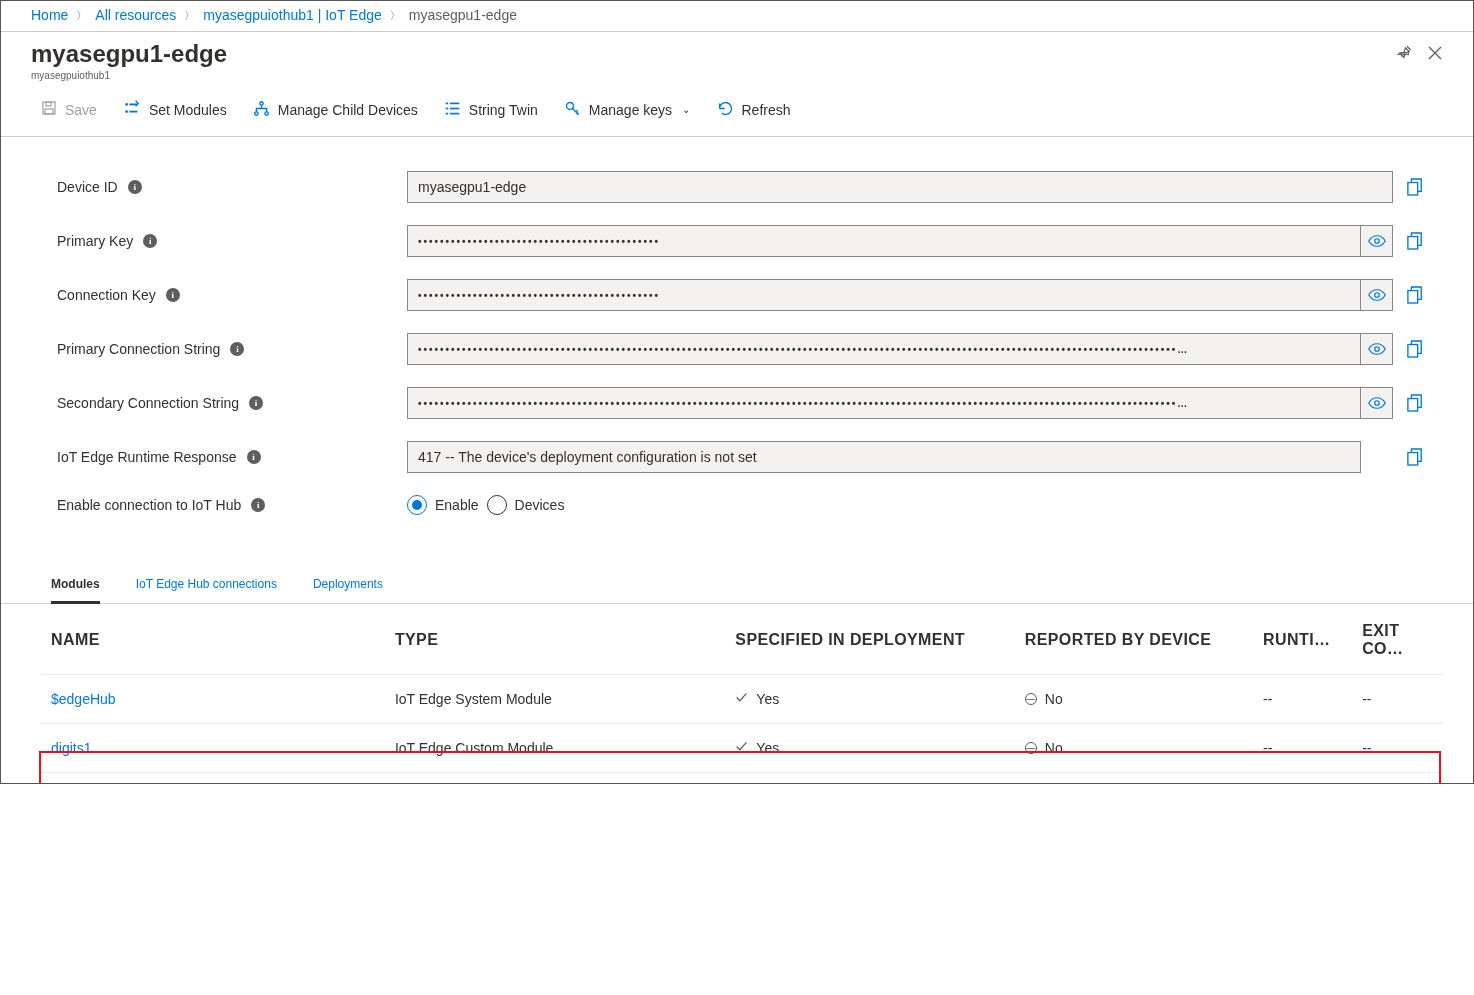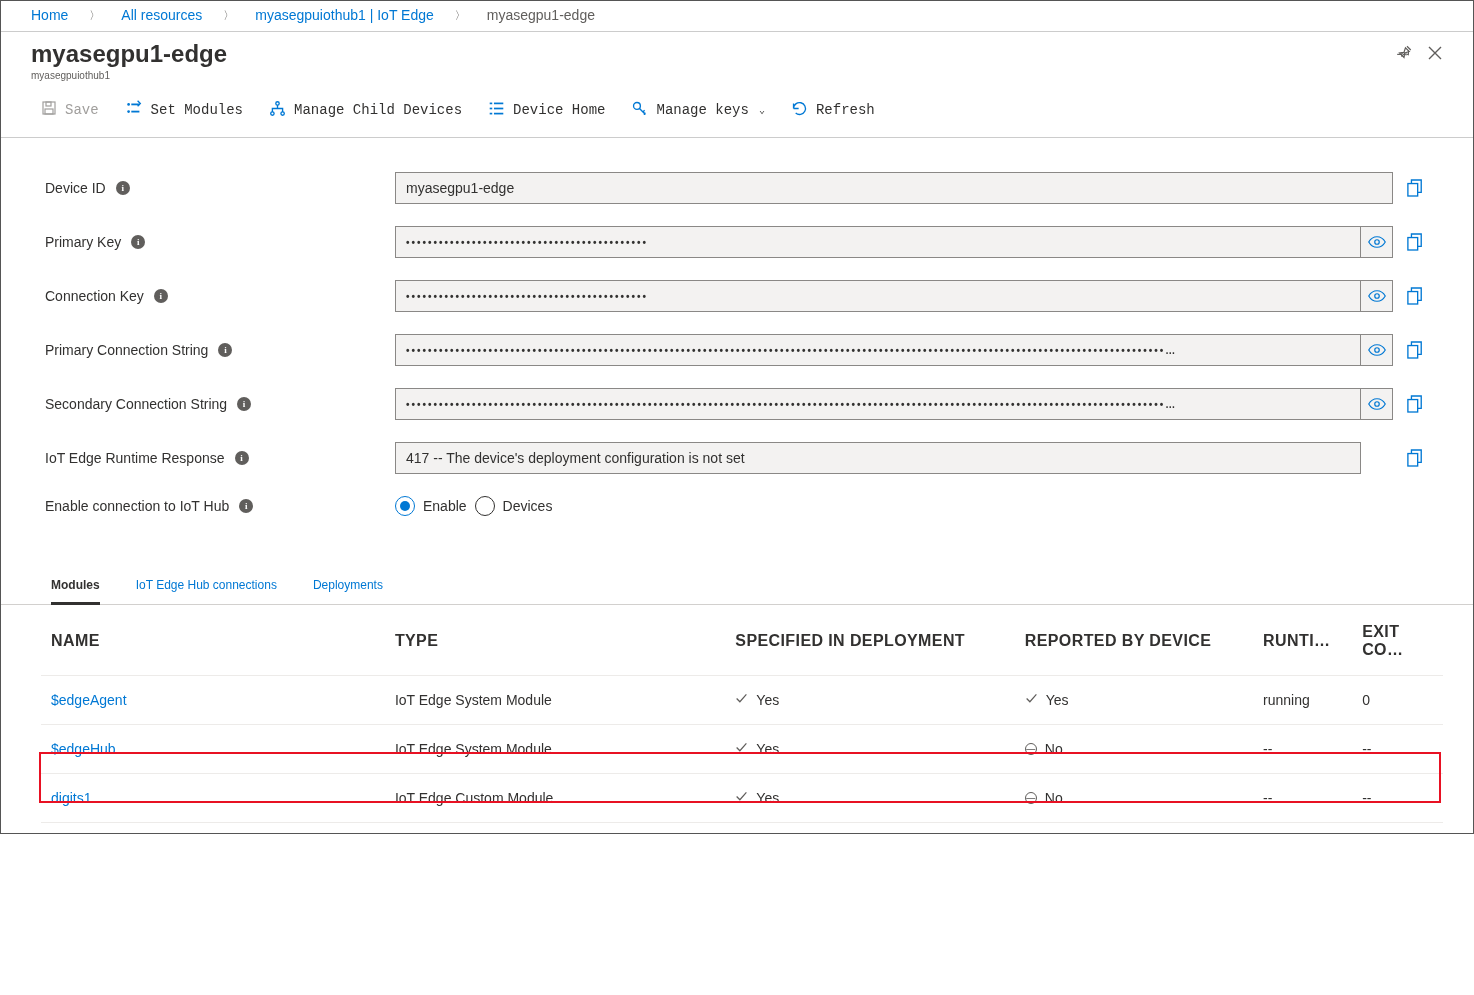--- a/index.html
+++ b/index.html
@@ -6,21 +6,21 @@
   body {
     font-family: "Segoe UI", -apple-system, Helvetica, Arial, sans-serif;
     font-size: 13px;
     color: #323130;
     background: #ffffff;
     width: 1474px;
   }
   .frame { border: 1px solid #555; margin: 0; }
   
   .breadcrumb {
-    display: flex; align-items: center; gap: 21px;
+    display: flex; align-items: center; gap: 8px;
     padding: 6px 14px 8px 30px;
     border-bottom: 1px solid #ccc;
     font-size: 14px;
   }
   .breadcrumb a { color: #0078d4; text-decoration: none; cursor: pointer; }
   .breadcrumb .chev { color: #605e5c; font-size: 11px; }
   .breadcrumb .current { color: #605e5c; }
   
   .title-row {
     display:flex; justify-content:space-between; align-items:flex-start;
@@ -29,28 +29,27 @@
   .title-block .h1 { font-size: 24px; font-weight: 600; color:#323130; }
   .title-block .sub { font-size: 10px; color:#605e5c; margin-top:2px; }
   .title-actions { display:flex; gap:14px; align-items:center; padding-top:4px; }
   .icon-btn { cursor:pointer; color:#605e5c; }
   
   .toolbar {
     display:flex; align-items:center; gap: 26px;
     padding: 18px 30px 16px 40px;
     border-bottom: 1px solid #ccc;
     font-size: 14px;
-    font-family: Liberation Mono, monospace;
   }
   .toolbar .titem { display:flex; align-items:center; gap:8px; cursor:pointer; color:#323130; }
   .toolbar .titem.disabled { color:#a19f9d; cursor:default; }
   .toolbar .az-icon { color:#0078d4; }
   .toolbar .chev-sm { font-size:10px; margin-left:2px; }
   
-  .form { padding: 34px 36px 0 44px; }
+  .form { padding: 34px 36px 0 56px; }
   .form-row { display:flex; align-items:center; margin-bottom: 22px; }
   .form-label { display:flex; align-items:center; gap:10px; width:350px; font-size:14px; color:#323130; }
   .info-dot { display:inline-flex; align-items:center; justify-content:center;
     width:14px; height:14px; border-radius:50%; background:#605e5c; color:#fff;
     font-size:9px; font-weight:700; font-family:Georgia, serif;}
   .readonly-field {
     flex:1; height:32px; background:#f3f2f1; border:1px solid #8a8886;
     padding: 0 10px; font-size:14px; display:flex; align-items:center;
     color:#323130; overflow:hidden;
   }
@@ -153,21 +152,21 @@
       <span class="az-icon">
         <svg width="17" height="17" viewBox="0 0 20 20" fill="currentColor">
             <rect x="2" y="3" width="3" height="2"></rect>
             <rect x="7" y="3" width="11" height="2"></rect>
             <rect x="2" y="9" width="3" height="2"></rect>
             <rect x="7" y="9" width="11" height="2"></rect>
             <rect x="2" y="15" width="3" height="2"></rect>
             <rect x="7" y="15" width="11" height="2"></rect>
           </svg>
       </span>
-      <span>Device Home</span>
+      <span>String Twin</span>
     </div>
     <div class="titem">
       <span class="az-icon">
         <svg width="17" height="17" viewBox="0 0 20 20" fill="none" stroke="currentColor" stroke-width="1.6">
             <circle cx="7" cy="7" r="4"></circle>
             <path d="M10 10l7 7m-3-3l2-2m-1 5l2-2"></path>
           </svg>
       </span>
       <span>Manage keys</span>
       <span class="chev-sm">⌄</span>
@@ -324,42 +323,20 @@
         <tr>
           <th class="col-name">NAME</th>
           <th class="col-type">TYPE</th>
           <th class="col-spec">SPECIFIED IN DEPLOYMENT</th>
           <th class="col-rep">REPORTED BY DEVICE</th>
           <th class="col-run">RUNTI…</th>
           <th class="col-exit">EXIT CO…</th>
         </tr>
       </thead>
       <tbody id="modules-tbody">
-          <tr>
-            <td><a class="name-link">$edgeAgent</a></td>
-            <td>IoT Edge System Module</td>
-            <td>
-              <div class="status-cell">
-                <span class="check-icon"><svg width="13" height="13" viewBox="0 0 16 16" fill="none" stroke="currentColor" stroke-width="1.5">
-                    <path d="M2 8l4 4 8-9"></path>
-                  </svg></span>
-                <span>Yes</span>
-              </div>
-            </td>
-            <td>
-              <div class="status-cell">
-                <span class="check-icon"><svg width="13" height="13" viewBox="0 0 16 16" fill="none" stroke="currentColor" stroke-width="1.5">
-                    <path d="M2 8l4 4 8-9"></path>
-                  </svg></span>
-                <span>Yes</span>
-              </div>
-            </td>
-            <td>running</td>
-            <td>0</td>
-          </tr>
           <tr>
             <td><a class="name-link">$edgeHub</a></td>
             <td>IoT Edge System Module</td>
             <td>
               <div class="status-cell">
                 <span class="check-icon"><svg width="13" height="13" viewBox="0 0 16 16" fill="none" stroke="currentColor" stroke-width="1.5">
                     <path d="M2 8l4 4 8-9"></path>
                   </svg></span>
                 <span>Yes</span>
               </div>

